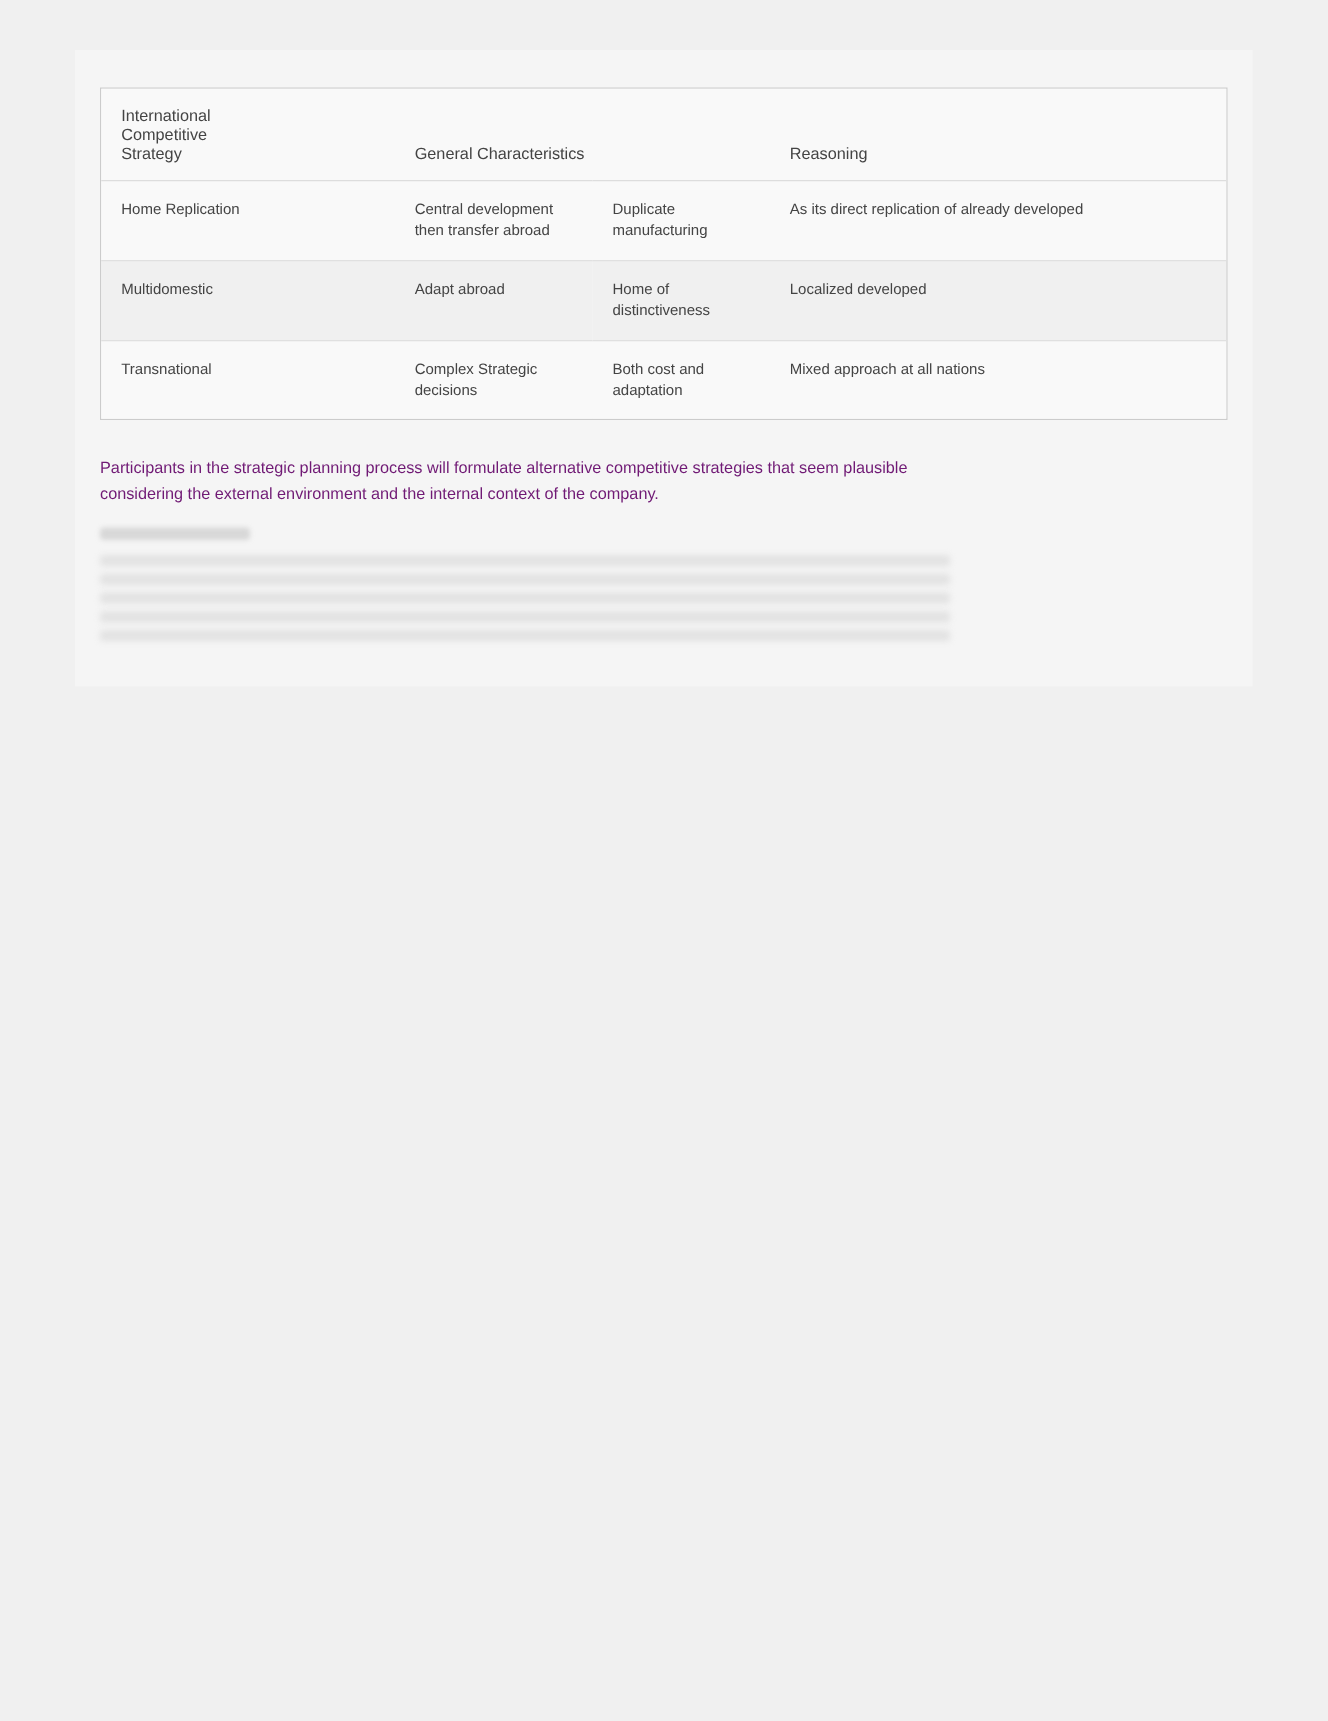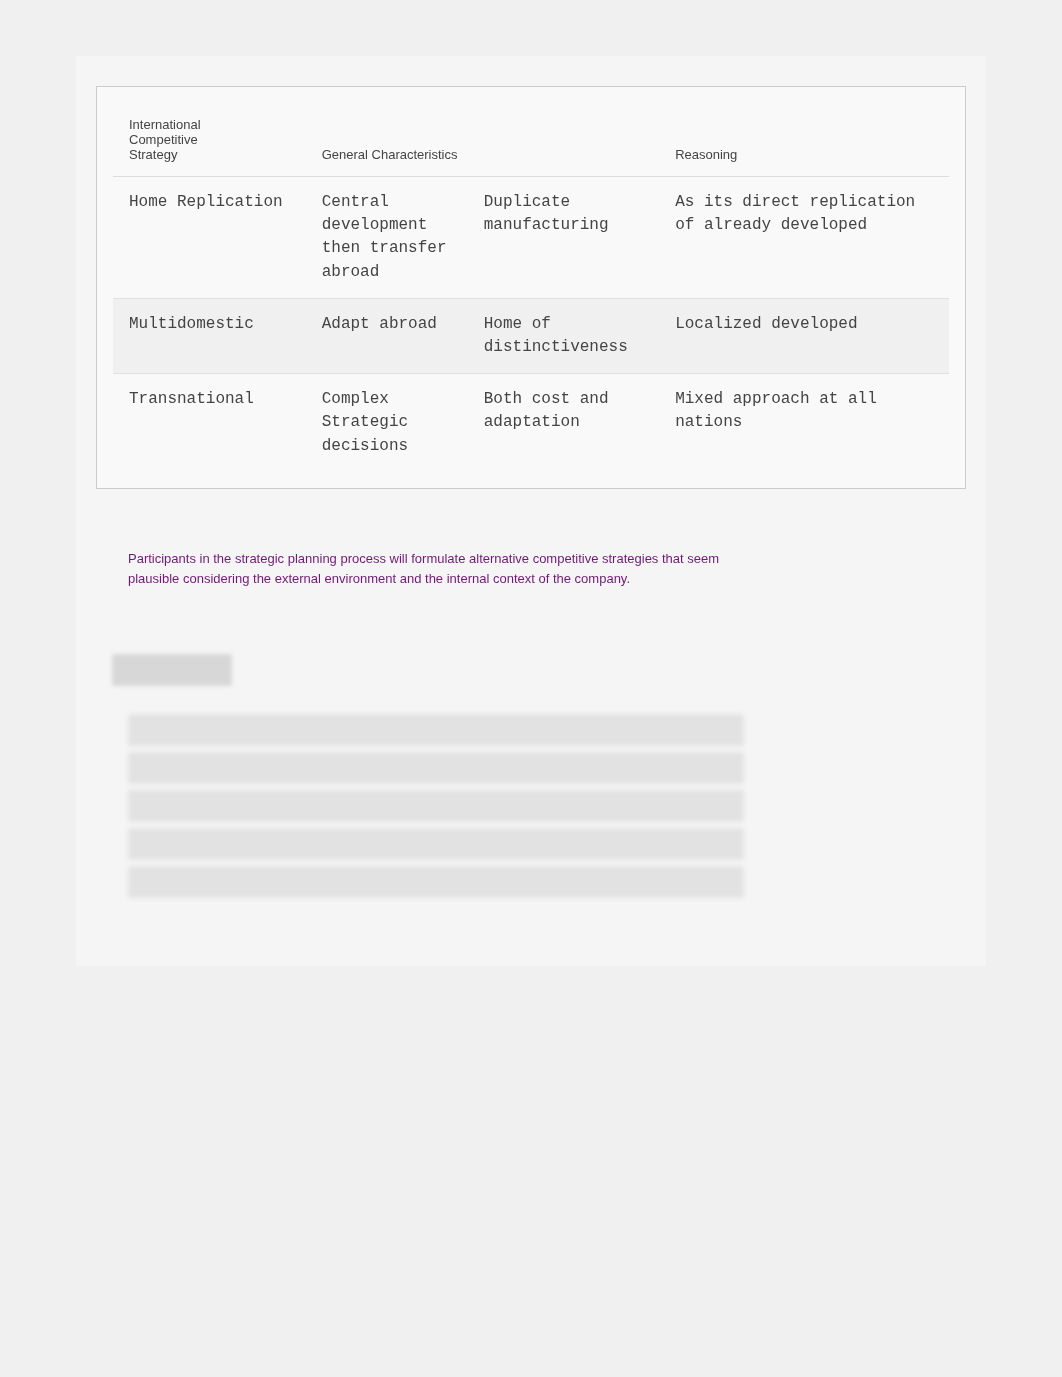--- a/index.html
+++ b/index.html
@@ -1,18 +1,18 @@
 <!DOCTYPE html>
 <html><head>
   <meta charset="utf-8">
   <style>
     * {
       box-sizing: border-box;
       margin: 0;
-      padding: 16px;
+      padding: 0;
     }
 
     body {
       background-color: #f0f0f0;
       font-family: Arial, Helvetica, sans-serif;
       font-size: 13px;
       color: #333;
       padding: 40px 60px;
     }
 
@@ -60,24 +60,23 @@
       background-color: #f0f0f0;
     }
 
     tbody tr:nth-child(odd) {
       background-color: #f9f9f9;
     }
 
     tbody td {
       padding: 14px 16px;
       vertical-align: top;
-      font-size: 16px;
+      font-size: 12px;
       color: #444;
       line-height: 1.45;
-      font-family: Liberation Mono, monospace;
     }
 
     .col-strategy { width: 18%; }
     .col-char1    { width: 20%; }
     .col-reasoning { width: 28%; }
 
     .paragraph-section {
       margin-top: 10px;
       color: #701a75;
       font-size: 13px;

